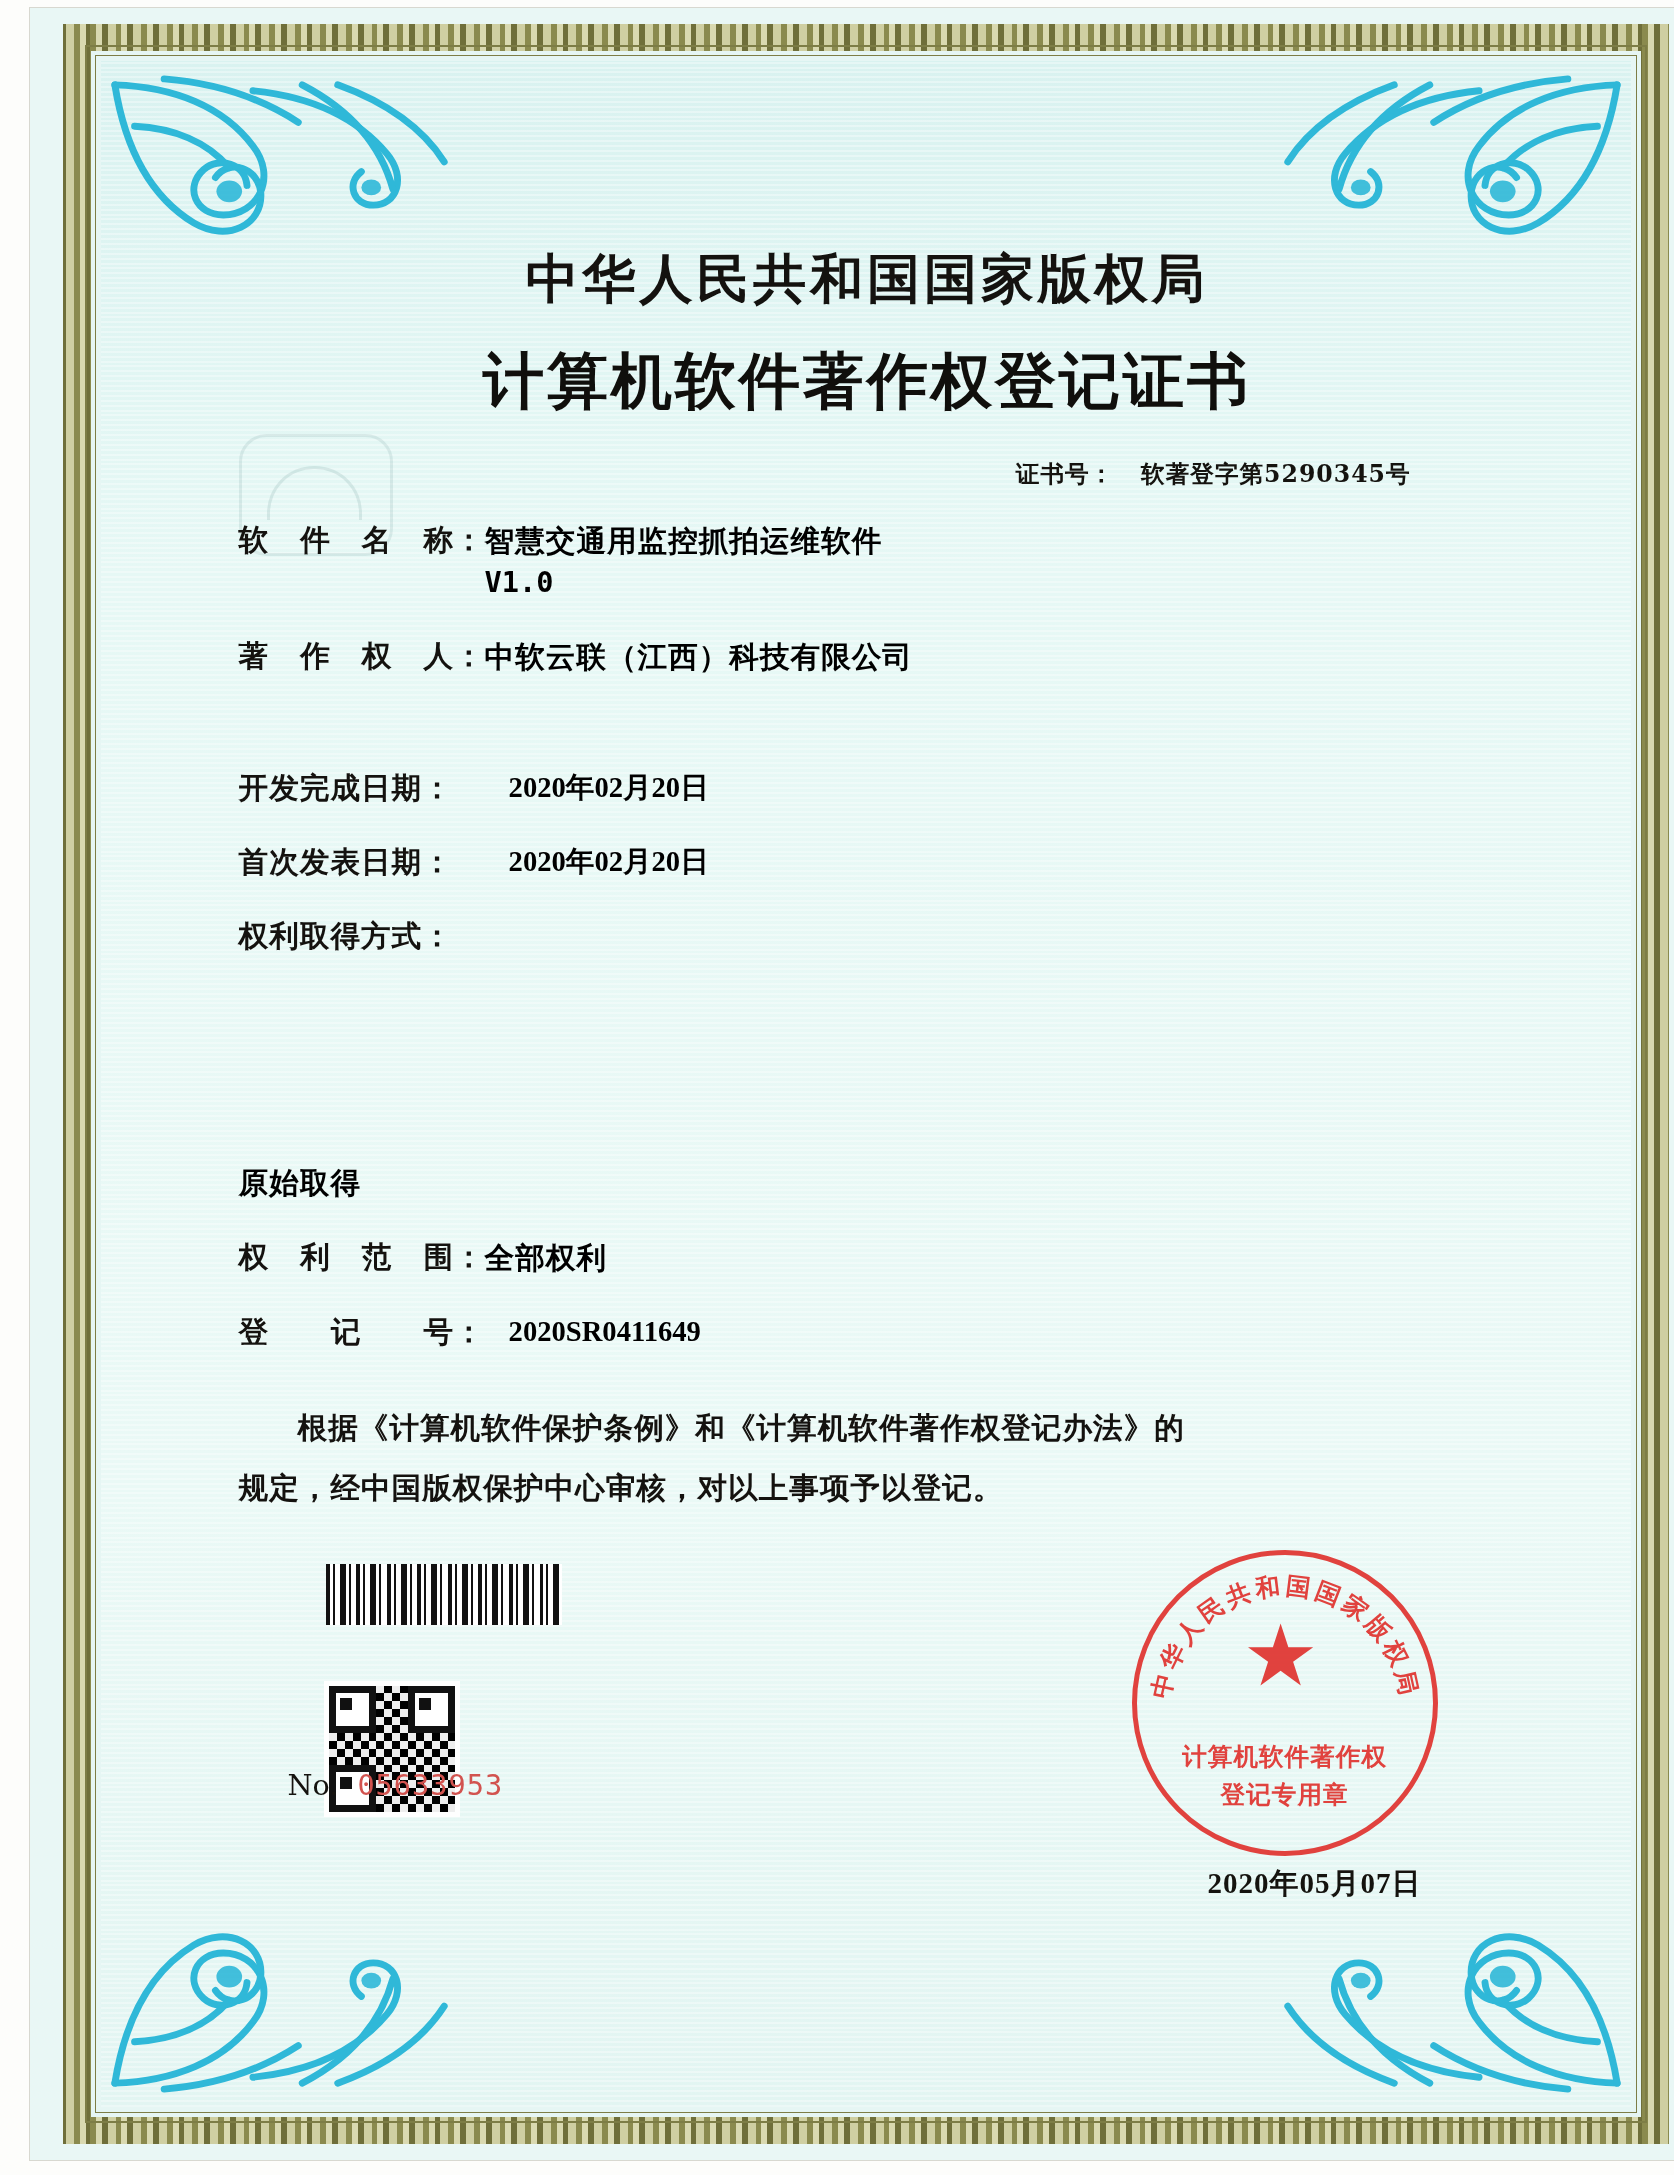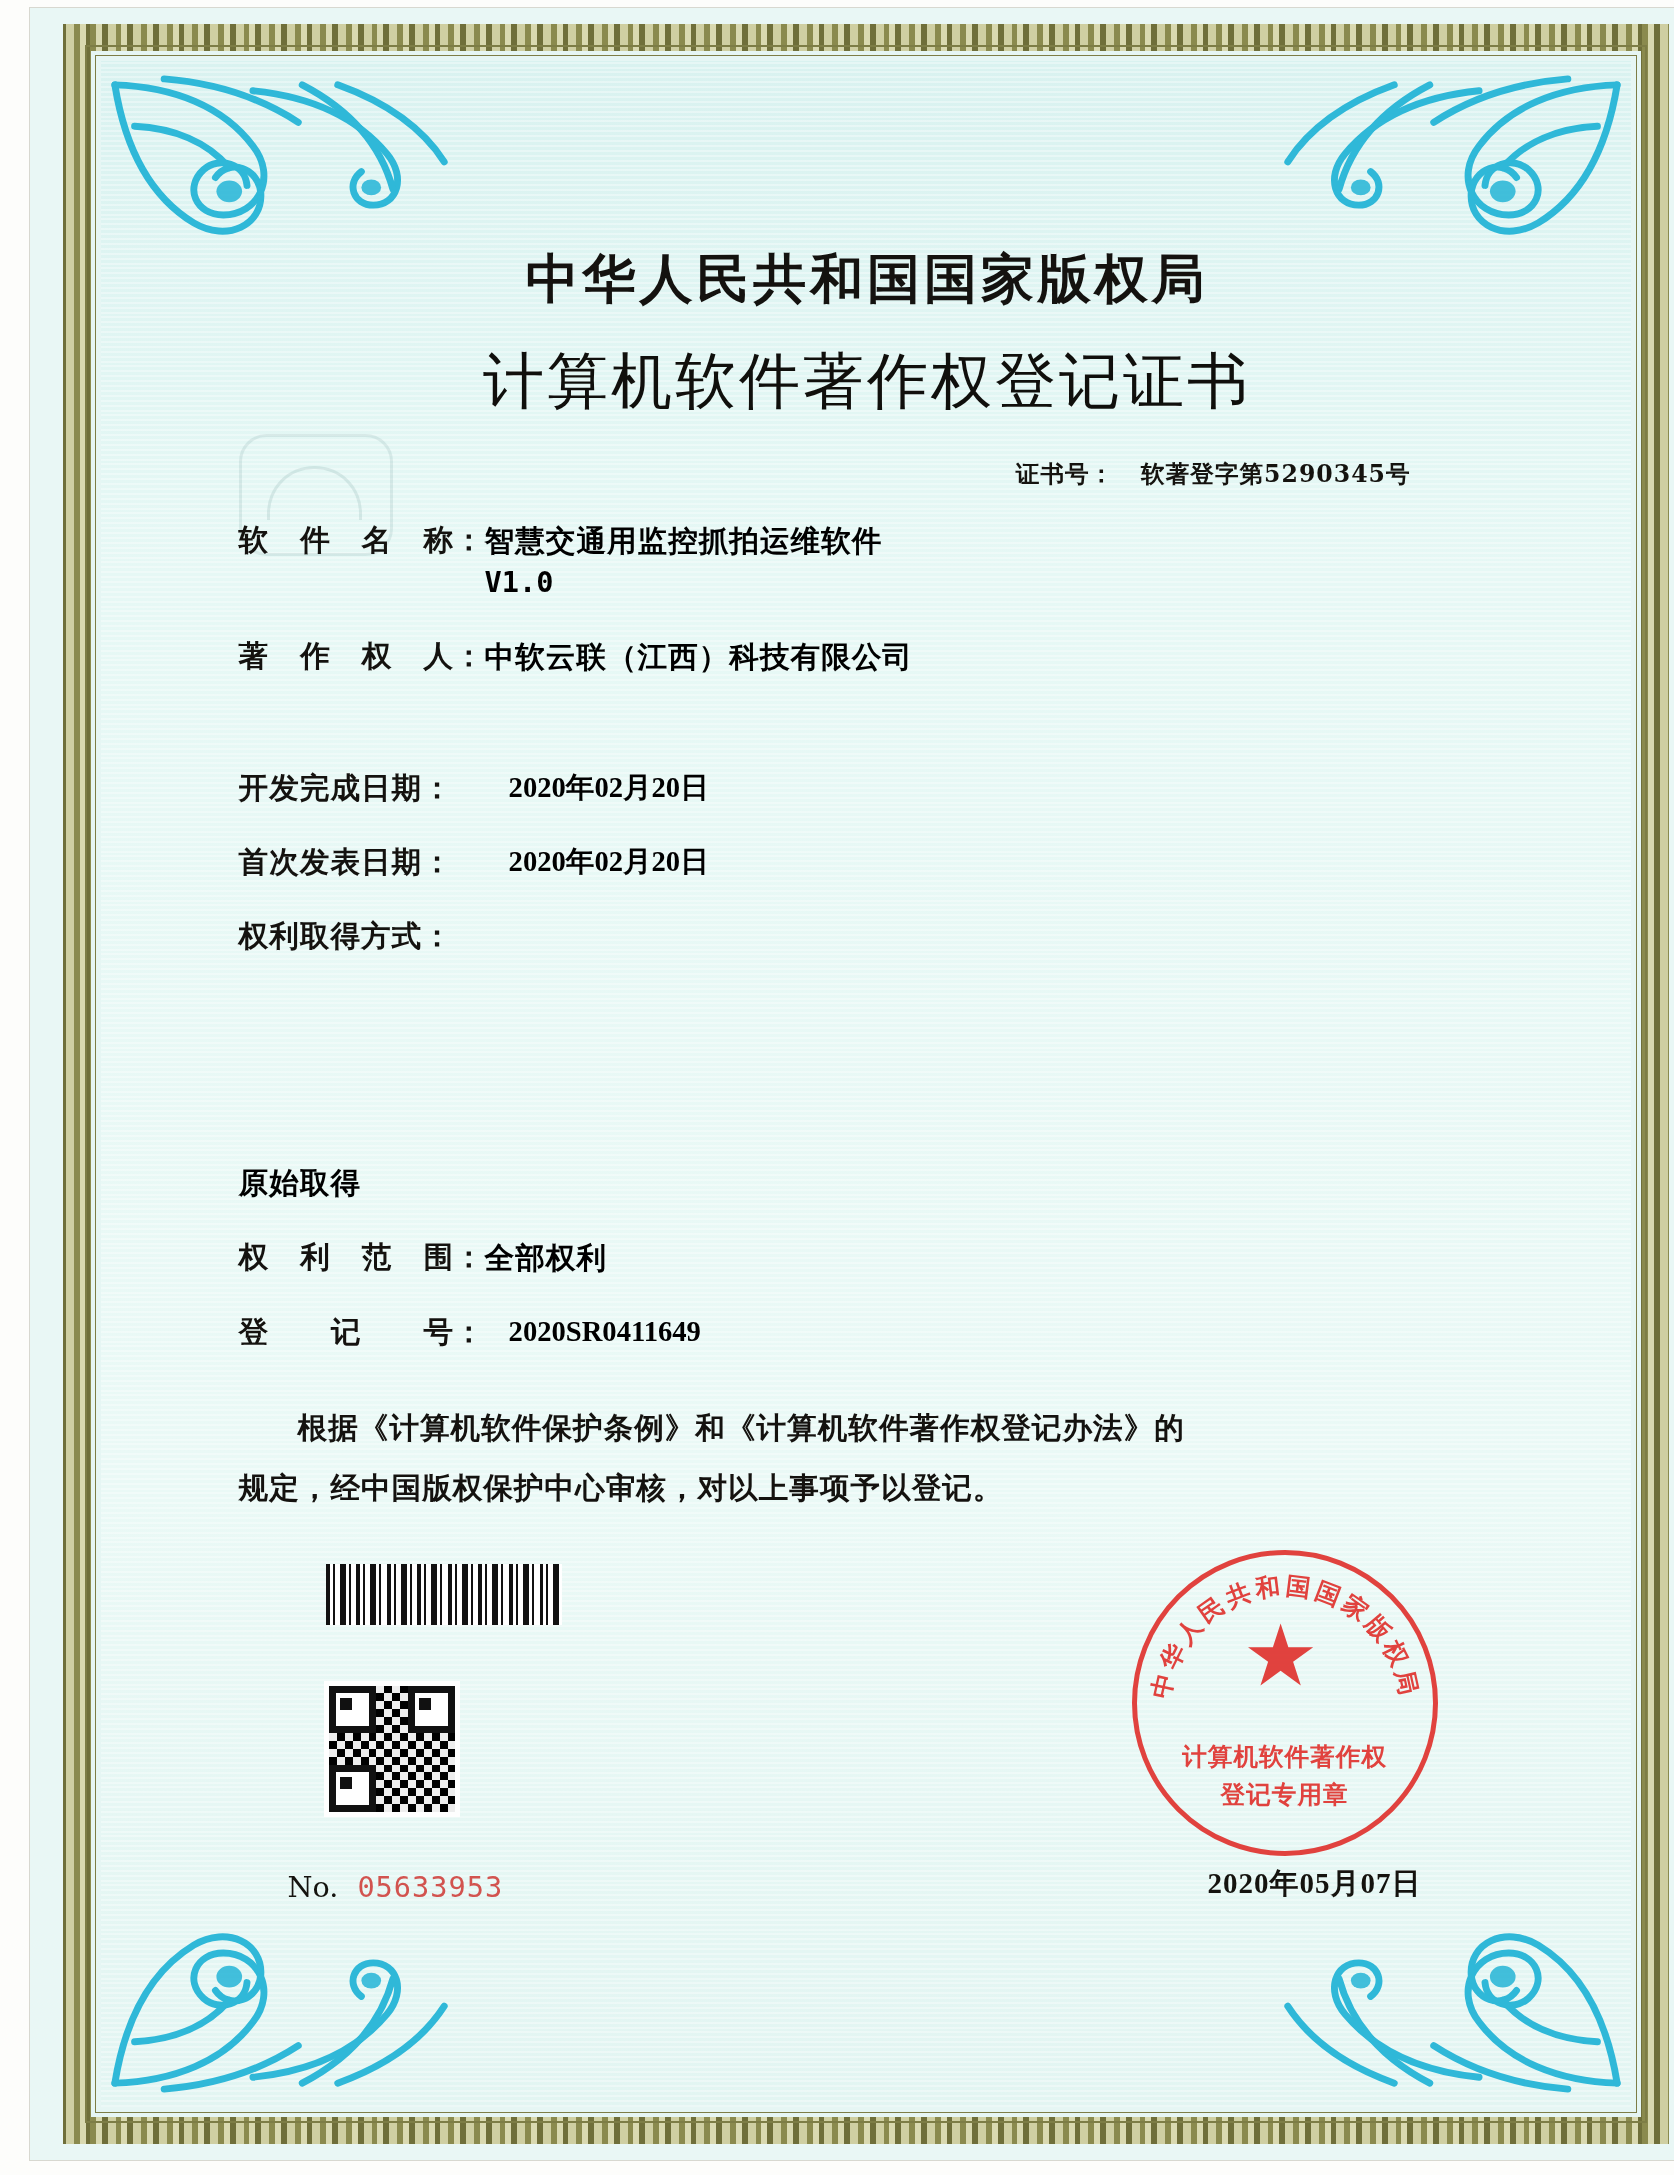--- a/index.html
+++ b/index.html
@@ -110,21 +110,21 @@
     font-family: "DejaVu Serif", "Liberation Serif", serif;
     font-weight: bold;
     font-size: 53px;
     letter-spacing: 3.9px;
     color: #14120f;
     margin-top: 59px;
   }
   .title-sub {
     text-align: center;
     font-family: "DejaVu Serif", "Liberation Serif", serif;
-    font-weight: normal;
+    font-weight: bold;
     font-size: 61px;
     letter-spacing: 3px;
     color: #100f0c;
     margin-top: 25.6px;
   }
 
   .cert-no-row {
     margin-top: 35px;
     text-align: right;
     padding-right: 146px;
@@ -281,21 +281,21 @@
     font-size: 24.6px;
     letter-spacing: 1px;
   }
   .seal .l1 { top: 185px; }
   .seal .l2 { top: 223px; }
 
   
   .footer-no {
     position: absolute;
     left: 258px;
-    top: 1862px;
+    top: 1760px;
     font-family: "DejaVu Serif", "Liberation Serif", serif;
     font-size: 28.6px;
     color: #15130f;
   }
   .footer-no .num {
     font-family: "DejaVu Sans Mono", "Liberation Mono", monospace;
     color: #d2534f;
     letter-spacing: 1px;
     margin-left: 9.9px;
   }

